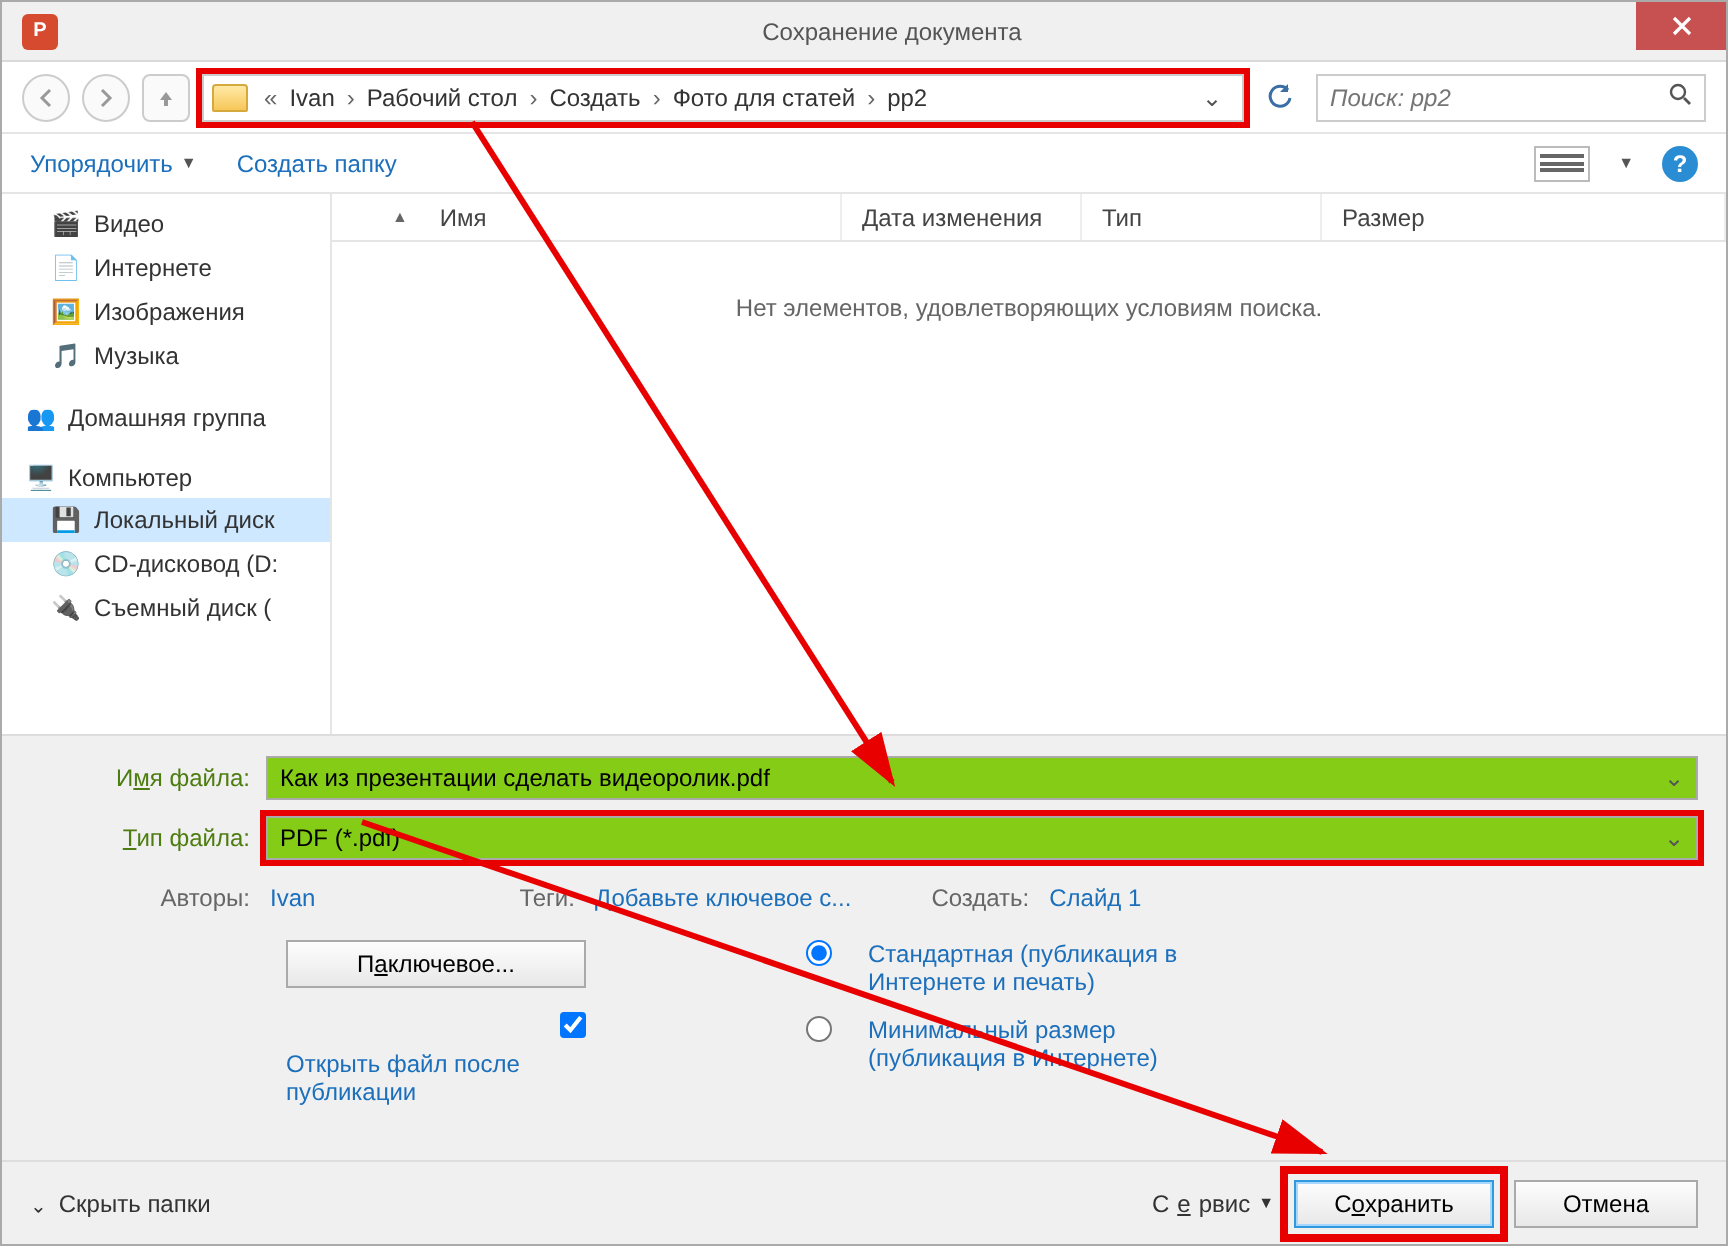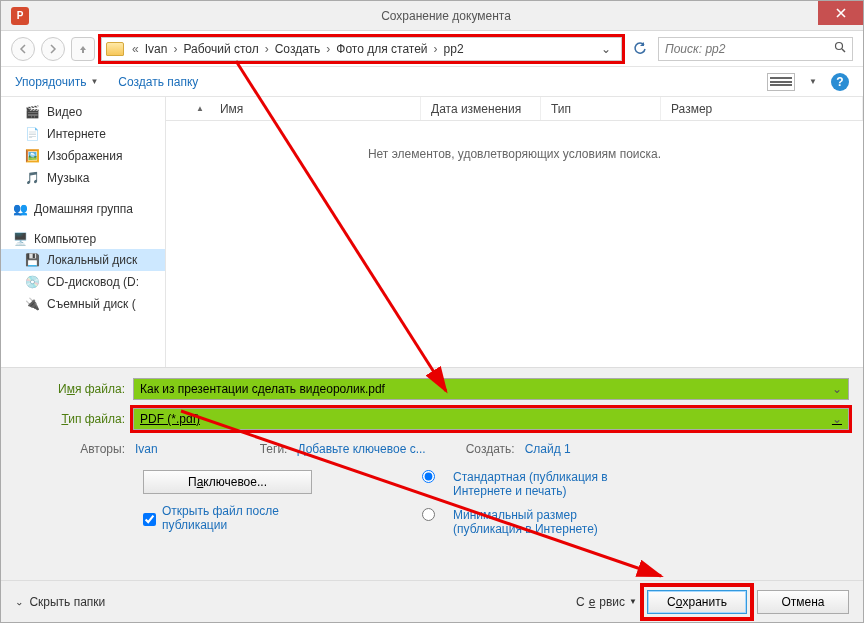--- a/index.html
+++ b/index.html
@@ -44,31 +44,31 @@
   .col.type { width: 120px; }
   .col.size { flex: 1; }
   .empty-msg { text-align: center; color: #666; padding: 26px 0; }
   .bottom { padding: 10px 14px 8px 14px; background: #f0f0f0; border-top: 1px solid #ddd; }
   .field-row { display: flex; align-items: center; margin-bottom: 8px; gap: 8px; }
   .field-row label { width: 110px; text-align: right; color: #4d7c0f; }
   .field-row label u { text-decoration: underline; }
   .text-input, .combo { flex: 1; height: 22px; border: 1px solid #aaa; background: #84cc16; padding: 0 6px; display: flex; align-items: center; justify-content: space-between; }
   .text-input input { border: none; outline: none; flex: 1; background: transparent; }
   .combo { cursor: pointer; }
-  .combo.highlight { outline: 3px solid #e80000; outline-offset: 0; text-decoration: underline; }
+  .combo.highlight { outline: 3px solid #e80000; outline-offset: 0; }
   .dd-caret { color: #555; }
   .meta-row { display: flex; align-items: flex-start; gap: 10px; padding: 4px 0 14px 0; }
   .meta-label { color: #666; text-align: right; }
   .meta-val { color: #1c6fbb; cursor: pointer; }
   .options-area { display: flex; gap: 60px; padding-left: 128px; }
   .left-opts { display: flex; flex-direction: column; gap: 10px; }
   .btn { height: 24px; border: 1px solid #aaa; background: linear-gradient(#fdfdfd,#e8e8e8); padding: 0 22px; cursor: pointer; display: inline-flex; align-items: center; justify-content: center; }
   .btn.default { border: 1px solid #3399dd; box-shadow: inset 0 0 0 1px #a6d8ff; }
   .btn.highlight-wrap { outline: 4px solid #e80000; outline-offset: 3px; }
-  .check-row { display: flex; align-items: center; gap: 6px; color: #1c6fbb; cursor: pointer; }
+  .check-row { display: flex; align-items: flex-end; gap: 6px; color: #1c6fbb; cursor: pointer; flex-direction: column; }
   .check-row input { margin-top: 2px; }
   .radio-col { display: flex; flex-direction: column; gap: 10px; }
   .radio-row { display: flex; align-items: flex-start; gap: 18px; color: #333; }
   .radio-row .lbl { color: #1c6fbb; cursor: pointer; max-width: 170px; }
   .footer { position: absolute; bottom: 0; left: 0; right: 0; height: 42px; background: #f0f0f0; border-top: 1px solid #ddd; display: flex; align-items: center; padding: 0 14px; gap: 10px; }
   .hide-folders { display: flex; align-items: center; gap: 6px; cursor: pointer; color: #333; }
   .hide-folders .chev { display: inline-block; transform: rotate(180deg); font-size: 10px; }
   .footer-spacer { flex: 1; }
   .tools-link { color: #333; display: flex; align-items: center; gap: 4px; cursor: pointer; }
   svg.arrow-overlay { position: absolute; top: 0; left: 0; pointer-events: none; }

